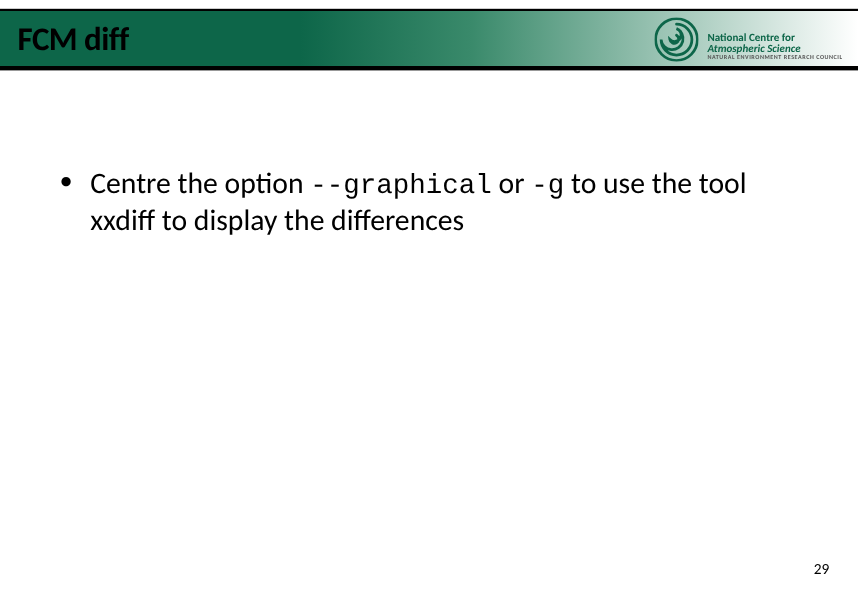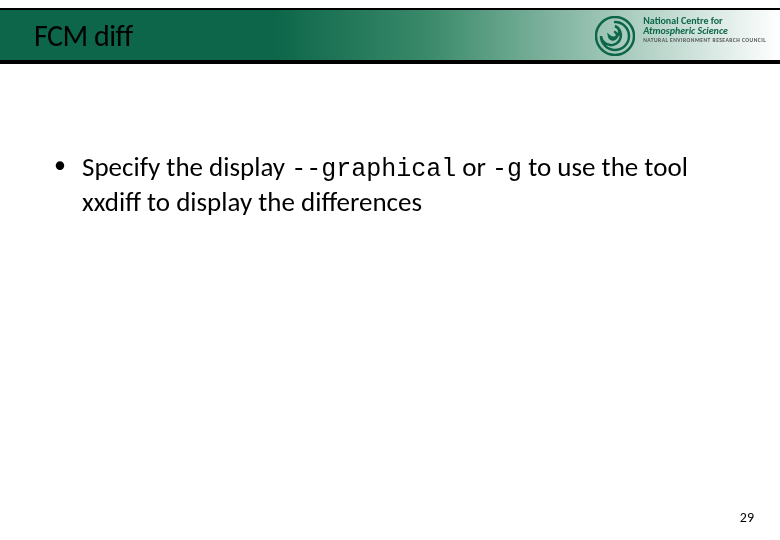--- a/index.html
+++ b/index.html
@@ -17,32 +17,32 @@
     left: 0;
     right: 0;
     height: 56px;
     background: linear-gradient(to right, #0d6649 0%, #0d6649 35%, #3a8a6b 55%, #ffffff 100%);
     border-top: 2px solid #000;
     border-bottom: 4px solid #000;
     display: flex;
     align-items: center;
   }
   .title {
-    font-weight: normal;
+    font-weight: bold;
     font-size: 30px;
     color: #000;
-    padding-left: 34px;
+    padding-left: 16px;
     letter-spacing: -0.5px;
   }
   .logo {
     position: absolute;
     right: 14px;
     top: 6px;
     display: flex;
-    align-items: flex-start;
+    align-items: flex-end;
     gap: 8px;
   }
   .logo-swirl {
     width: 40px;
     height: 40px;
   }
   .logo-text {
     display: flex;
     flex-direction: column;
     line-height: 1;
@@ -113,18 +113,18 @@
       <span class="logo-line1">National Centre for</span>
       <span class="logo-line2">Atmospheric Science</span>
       <span class="logo-line3">NATURAL ENVIRONMENT RESEARCH COUNCIL</span>
     </div>
   </div>
 </div>
 
 <div class="content">
   <ul>
     <li>
-      <span>Specify the display </span><span class="mono">--graphical</span><span> or </span><span class="mono">-g</span><span> to use the tool xxdiff to display the differences</span>
+      <span>Centre the option </span><span class="mono">--graphical</span><span> or </span><span class="mono">-g</span><span> to use the tool xxdiff to display the differences</span>
     </li>
   </ul>
 </div>
 
 <div class="pagenum">29</div>
 
 </body></html>

